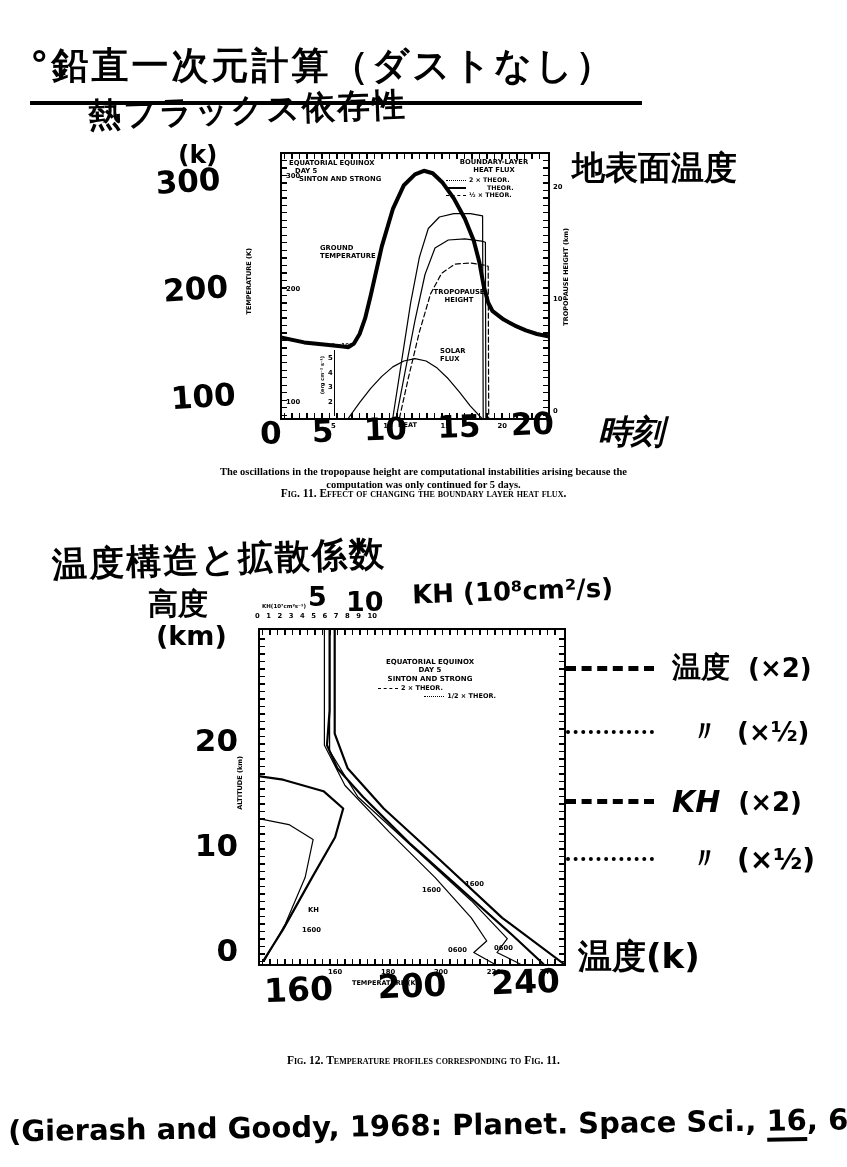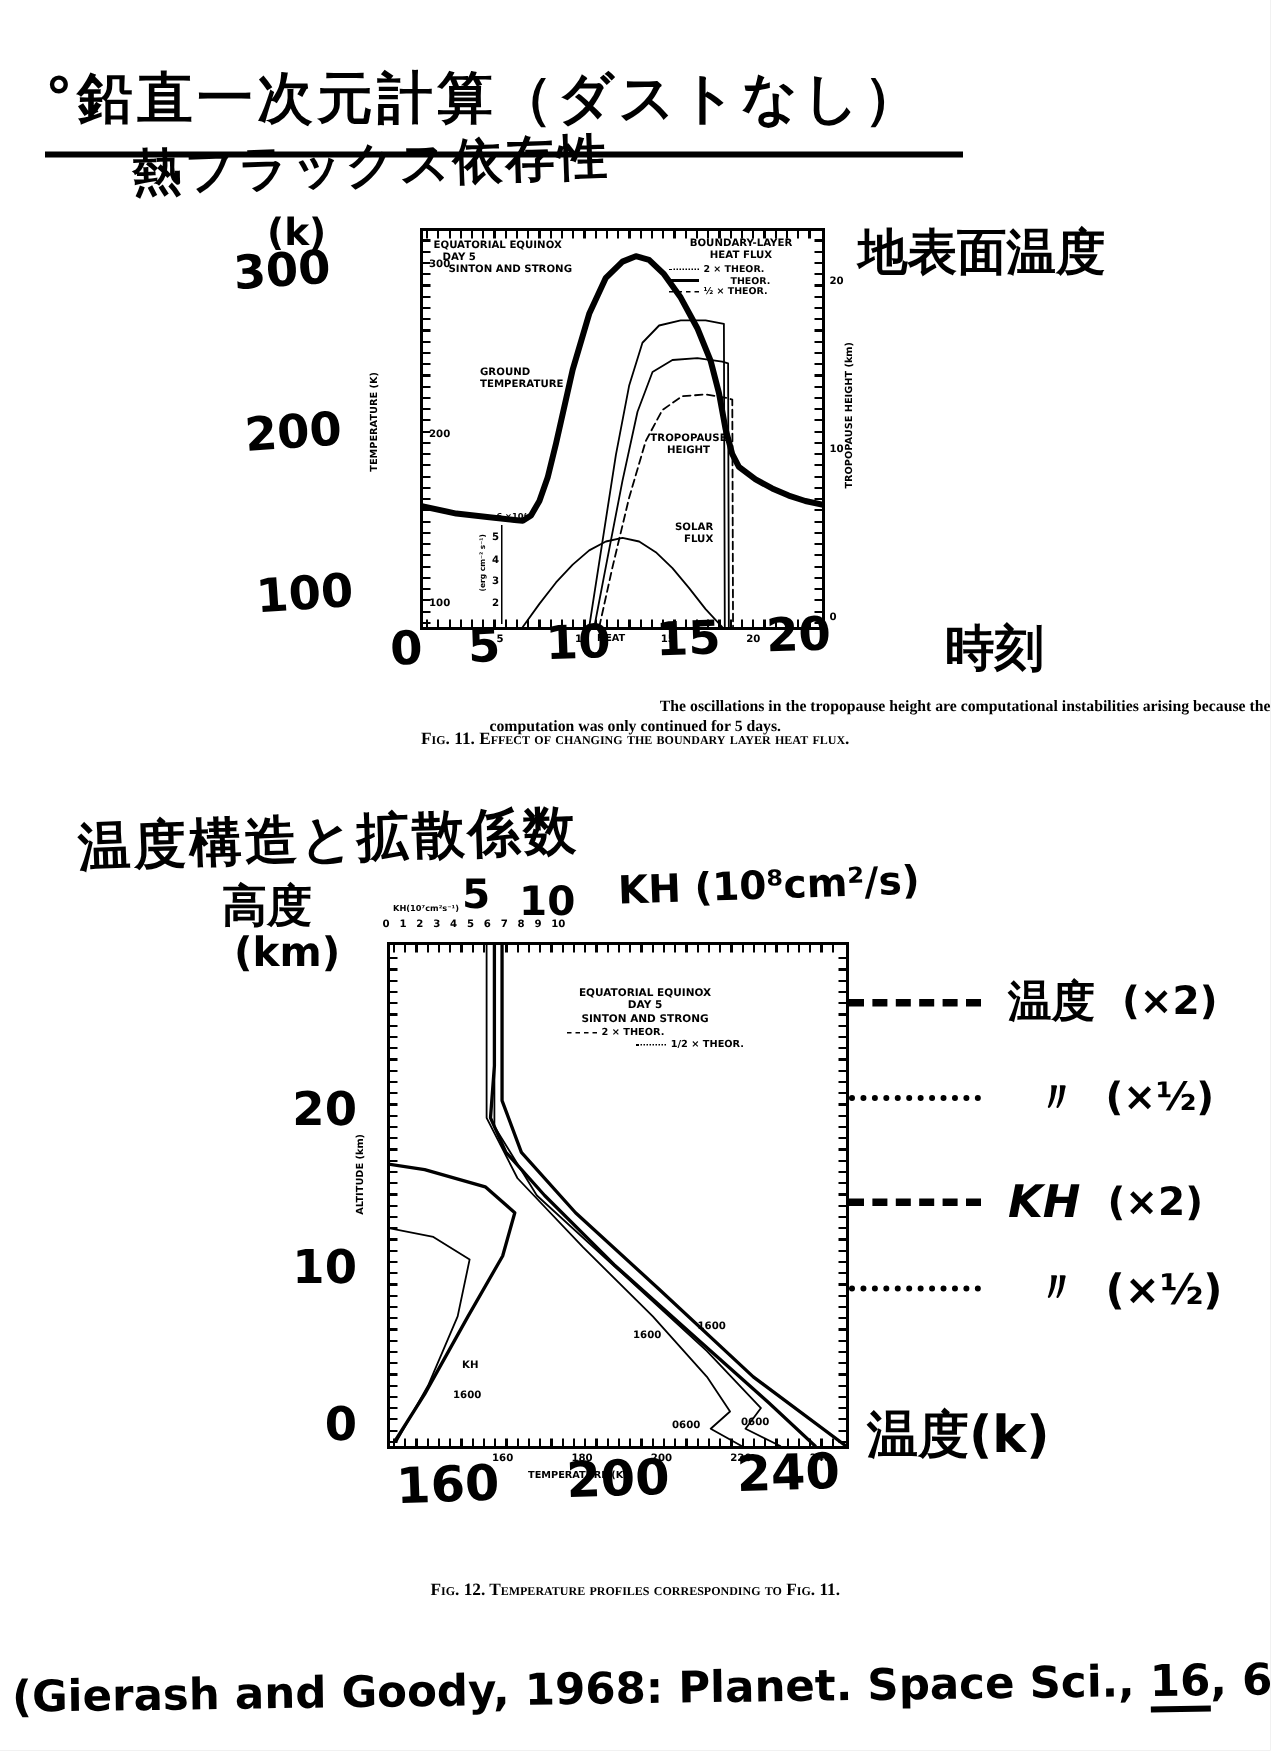--- a/index.html
+++ b/index.html
@@ -91,21 +91,21 @@
     <div class="abs pr" style="left:38px;top:90px;">
       <div>GROUND</div>
       <div>TEMPERATURE</div>
     </div>
 
     <div class="abs pr" style="left:148px;top:134px;width:58px;text-align:center;">
       <div>TROPOPAUSE</div>
       <div>HEIGHT</div>
     </div>
 
-    <div class="abs pr" style="left:168px;top:193px;text-align:right;">
+    <div class="abs pr" style="left:158px;top:193px;">
       <div>SOLAR</div>
       <div>FLUX</div>
     </div>
 
     <div class="abs" style="left:52px;top:196px;height:66px;border-left:1.5px solid #000;">
       <span class="abs pr" style="left:-4px;top:-8px;font-size:5.5px;">6 ×10⁴</span>
       <div class="abs col" style="left:-7px;top:4px;height:52px;font-size:5.5px;">
           <span class="pr">5</span>
           <span class="pr">4</span>
           <span class="pr">3</span>
@@ -140,24 +140,24 @@
 
   <div class="abs row tilt" style="left:260px;top:410px;width:294px;font-size:31px;">
       <span class="hw">0</span>
       <span class="hw">5</span>
       <span class="hw">10</span>
       <span class="hw">15</span>
       <span class="hw">20</span>
     </div>
 
   <div class="abs hw" style="left:572px;top:146px;font-size:33px;">地表面温度</div>
-  <div class="abs hw" style="left:630px;top:410px;font-size:33px;">時刻</div>
+  <div class="abs hw" style="left:598px;top:410px;font-size:33px;font-style:italic;">時刻</div>
 
   <div class="abs cap sc" style="left:0;top:451px;font-size:11.5px;">Fig. 11. Effect of changing the boundary layer heat flux.</div>
-  <div class="abs cap" style="left:0;top:466px;font-size:10.5px;text-align:right;">The oscillations in the tropopause height are computational instabilities arising because the</div>
+  <div class="abs cap" style="left:0;top:466px;font-size:10.5px;">The oscillations in the tropopause height are computational instabilities arising because the</div>
   <div class="abs cap" style="left:0;top:479px;font-size:10.5px;">computation was only continued for 5 days.</div>
 
   <div class="abs hw tilt" style="left:52px;top:536px;font-size:35px;letter-spacing:2px;">温度構造と拡散係数</div>
 
   <div class="abs hw" style="left:148px;top:584px;font-size:30px;">高度</div>
   <div class="abs hw" style="left:156px;top:620px;font-size:27px;">(km)</div>
 
   <div class="abs hw" style="left:308px;top:581px;font-size:27px;">5</div>
   <div class="abs hw" style="left:346px;top:586px;font-size:27px;">10</div>
   <div class="abs hw tilt" style="left:412px;top:576px;font-size:26px;">KH (10⁸cm²/s)</div>

